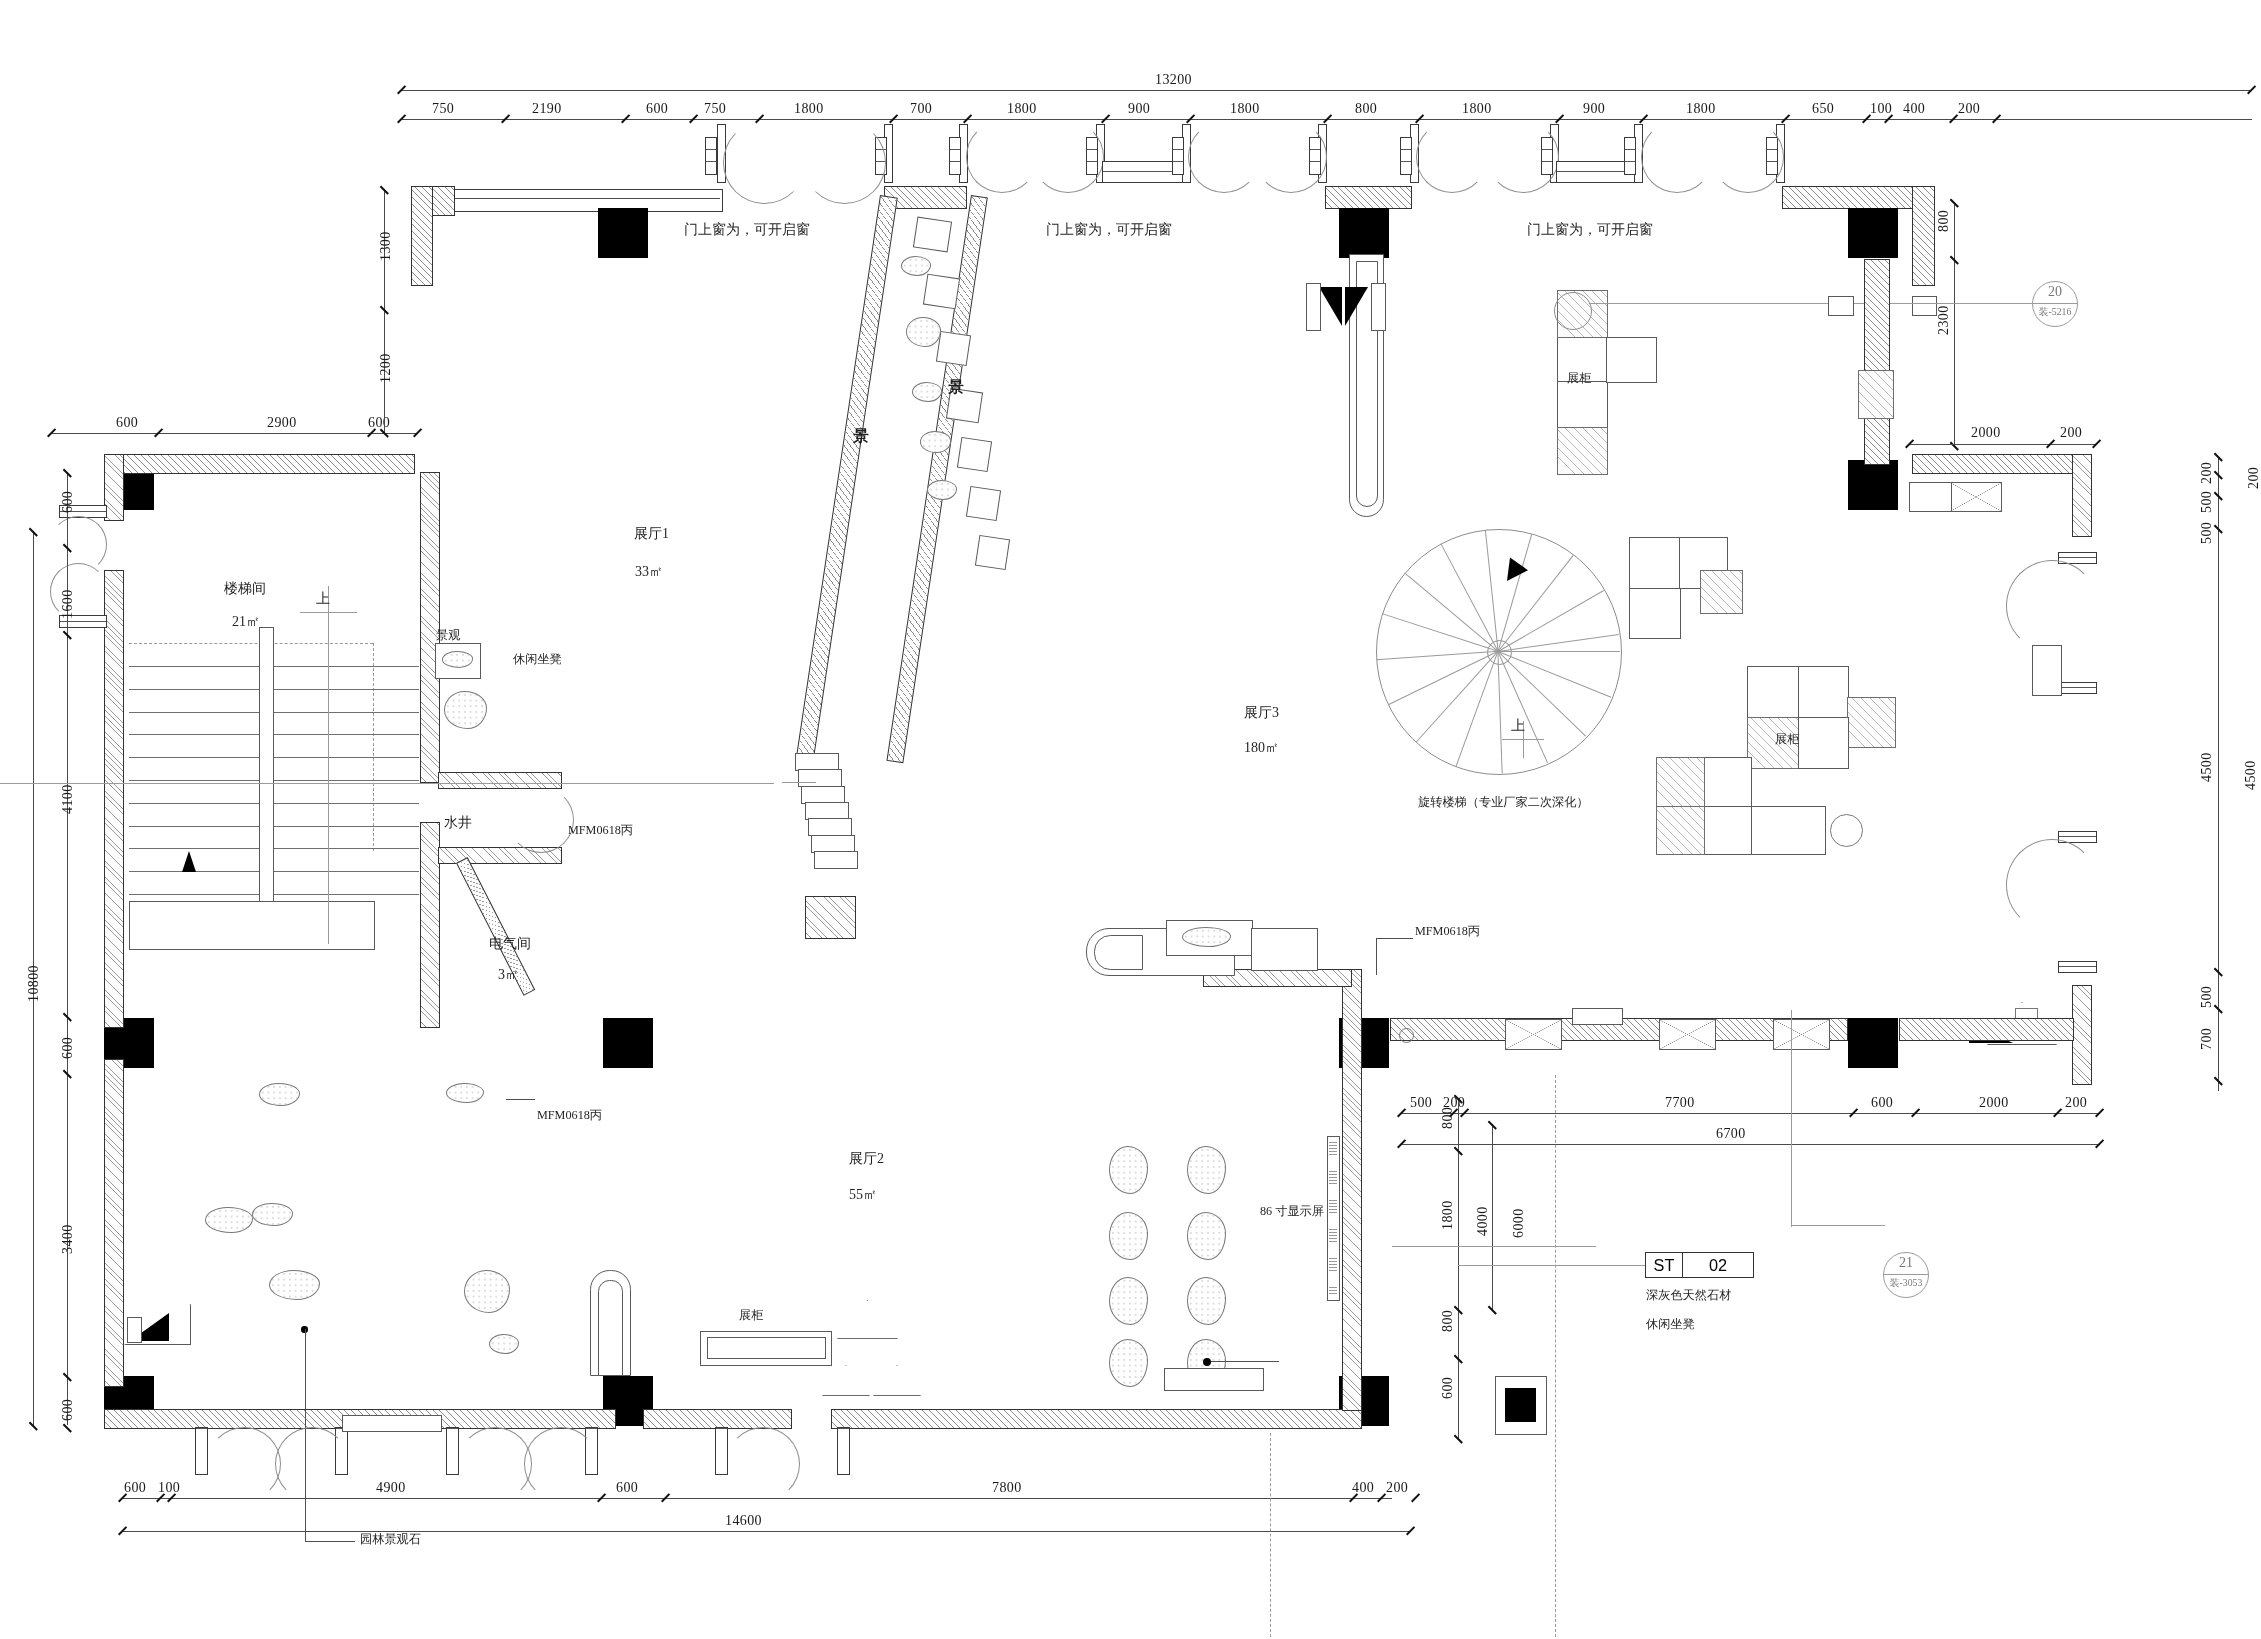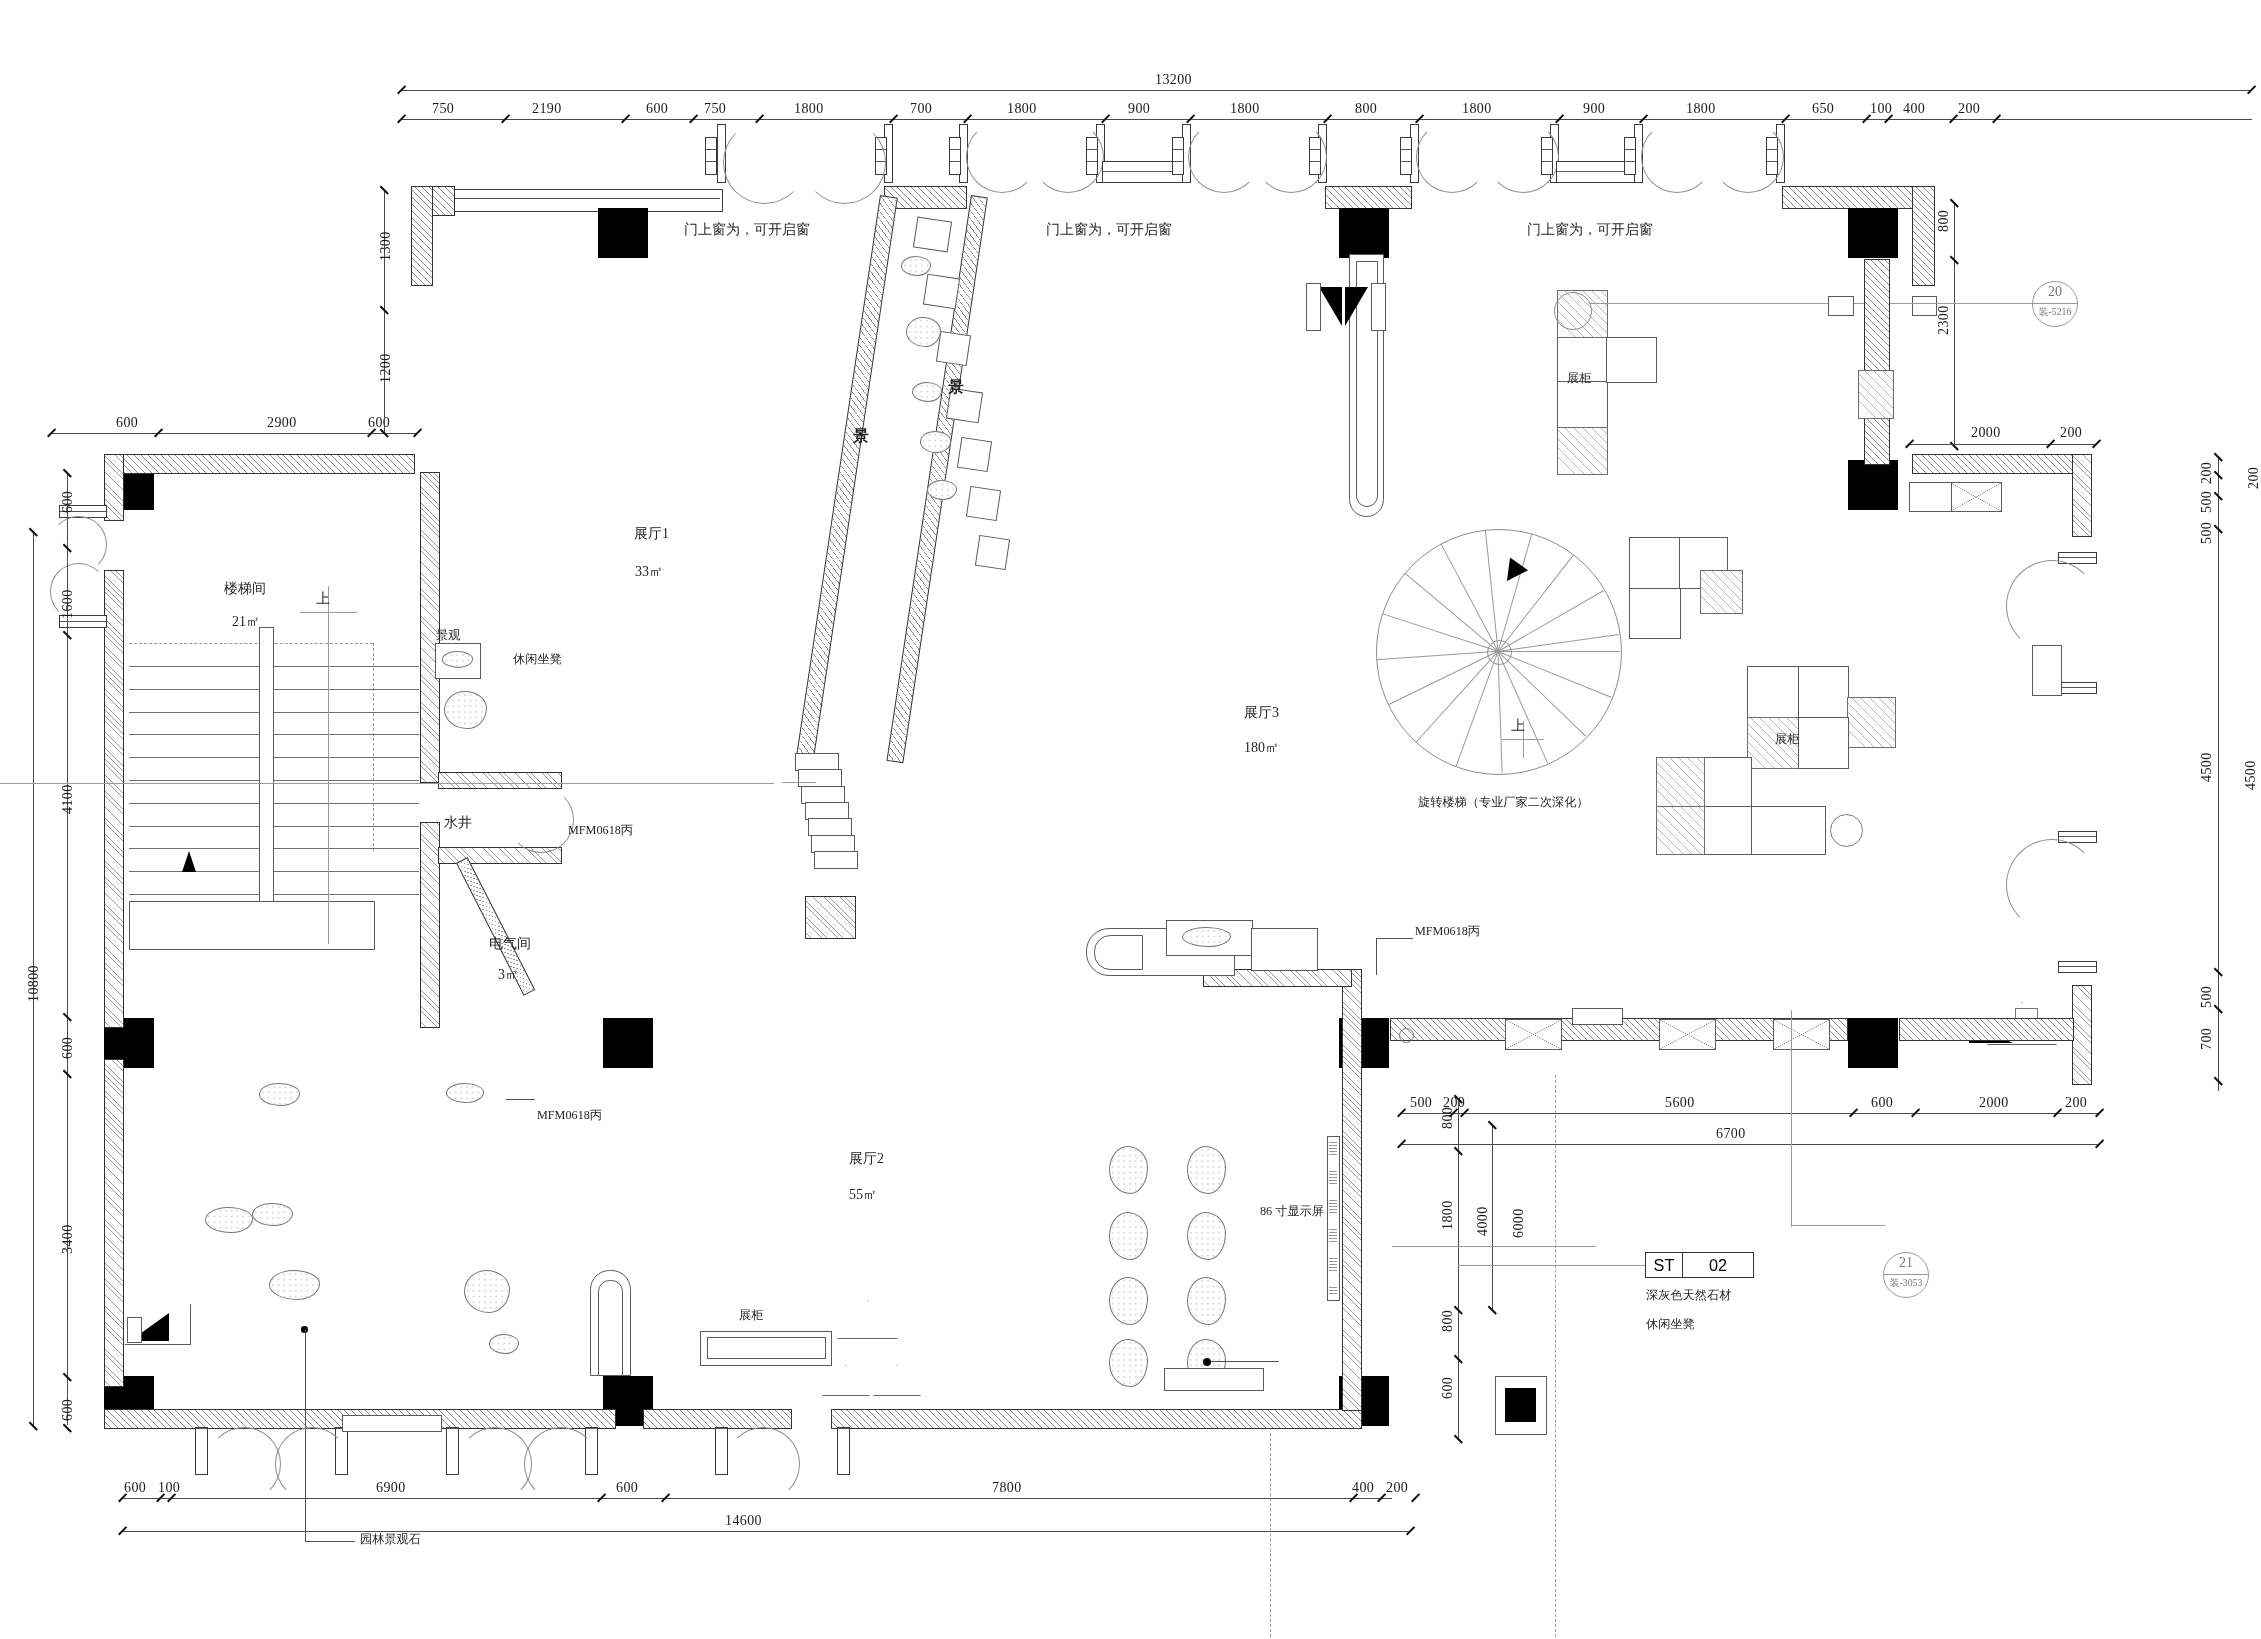--- a/index.html
+++ b/index.html
@@ -628,21 +628,21 @@
   </div>
   <div class="dimtxt vert" style="left:2246px;top:489px;">200</div>
 
   <div class="abs">
     <div class="dimline h" style="left:122px;top:1498px;width:1270px;"></div>
     <div class="tick" style="left:117px;top:1497px;"></div>
     <div class="dimtxt" style="left:124px;top:1480px;">600</div>
     <div class="tick" style="left:155px;top:1497px;"></div>
     <div class="dimtxt" style="left:158px;top:1480px;">100</div>
     <div class="tick" style="left:166px;top:1497px;"></div>
-    <div class="dimtxt" style="left:376px;top:1480px;">6900</div>
+    <div class="dimtxt" style="left:376px;top:1480px;">4900</div>
     <div class="tick" style="left:596px;top:1497px;"></div>
     <div class="dimtxt" style="left:616px;top:1480px;">600</div>
     <div class="tick" style="left:660px;top:1497px;"></div>
     <div class="dimtxt" style="left:992px;top:1480px;">7800</div>
     <div class="tick" style="left:1348px;top:1497px;"></div>
     <div class="dimtxt" style="left:1352px;top:1480px;">400</div>
     <div class="tick" style="left:1376px;top:1497px;"></div>
     <div class="dimtxt" style="left:1386px;top:1480px;">200</div>
     <div class="tick" style="left:1410px;top:1497px;"></div>
 
@@ -652,21 +652,21 @@
     <div class="tick" style="left:1405px;top:1530px;"></div>
   </div>
 
   <div class="abs">
     <div class="dimline h" style="left:1401px;top:1113px;width:697px;"></div>
     <div class="tick" style="left:1396px;top:1112px;"></div>
     <div class="dimtxt" style="left:1410px;top:1095px;">500</div>
     <div class="tick" style="left:1448px;top:1112px;"></div>
     <div class="dimtxt" style="left:1443px;top:1095px;">200</div>
     <div class="tick" style="left:1459px;top:1112px;"></div>
-    <div class="dimtxt" style="left:1665px;top:1095px;">5600</div>
+    <div class="dimtxt" style="left:1665px;top:1095px;">7700</div>
     <div class="tick" style="left:1848px;top:1112px;"></div>
     <div class="dimtxt" style="left:1871px;top:1095px;">600</div>
     <div class="tick" style="left:1910px;top:1112px;"></div>
     <div class="dimtxt" style="left:1979px;top:1095px;">2000</div>
     <div class="tick" style="left:2052px;top:1112px;"></div>
     <div class="dimtxt" style="left:2065px;top:1095px;">200</div>
     <div class="tick" style="left:2094px;top:1112px;"></div>
 
     <div class="dimline h" style="left:1401px;top:1144px;width:697px;"></div>
     <div class="tick" style="left:1396px;top:1143px;"></div>

